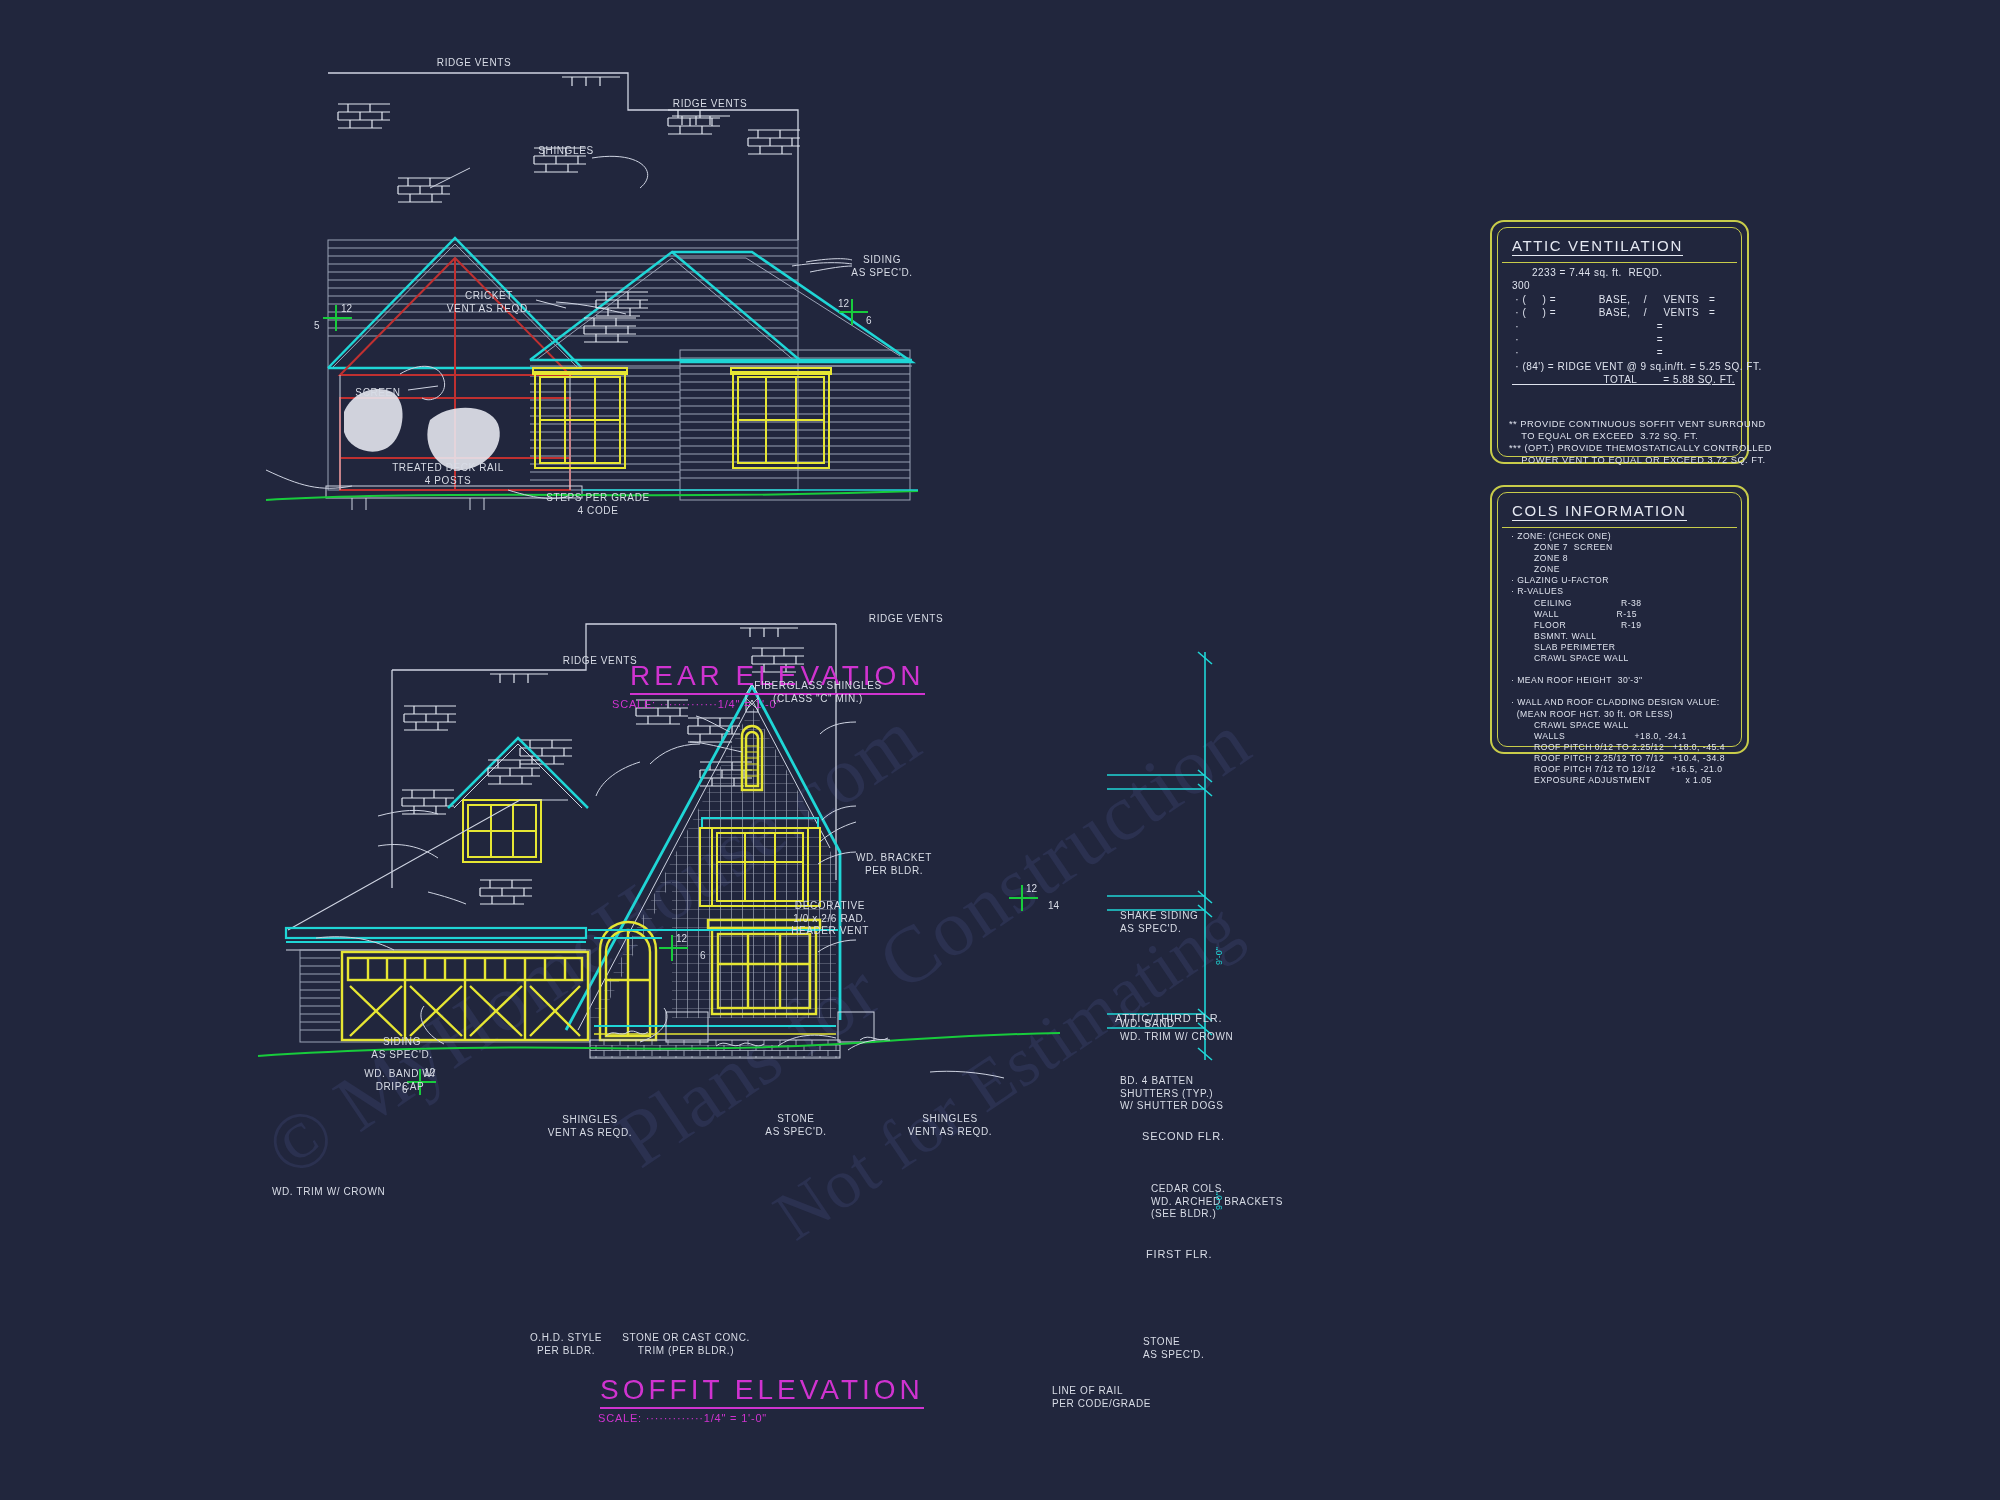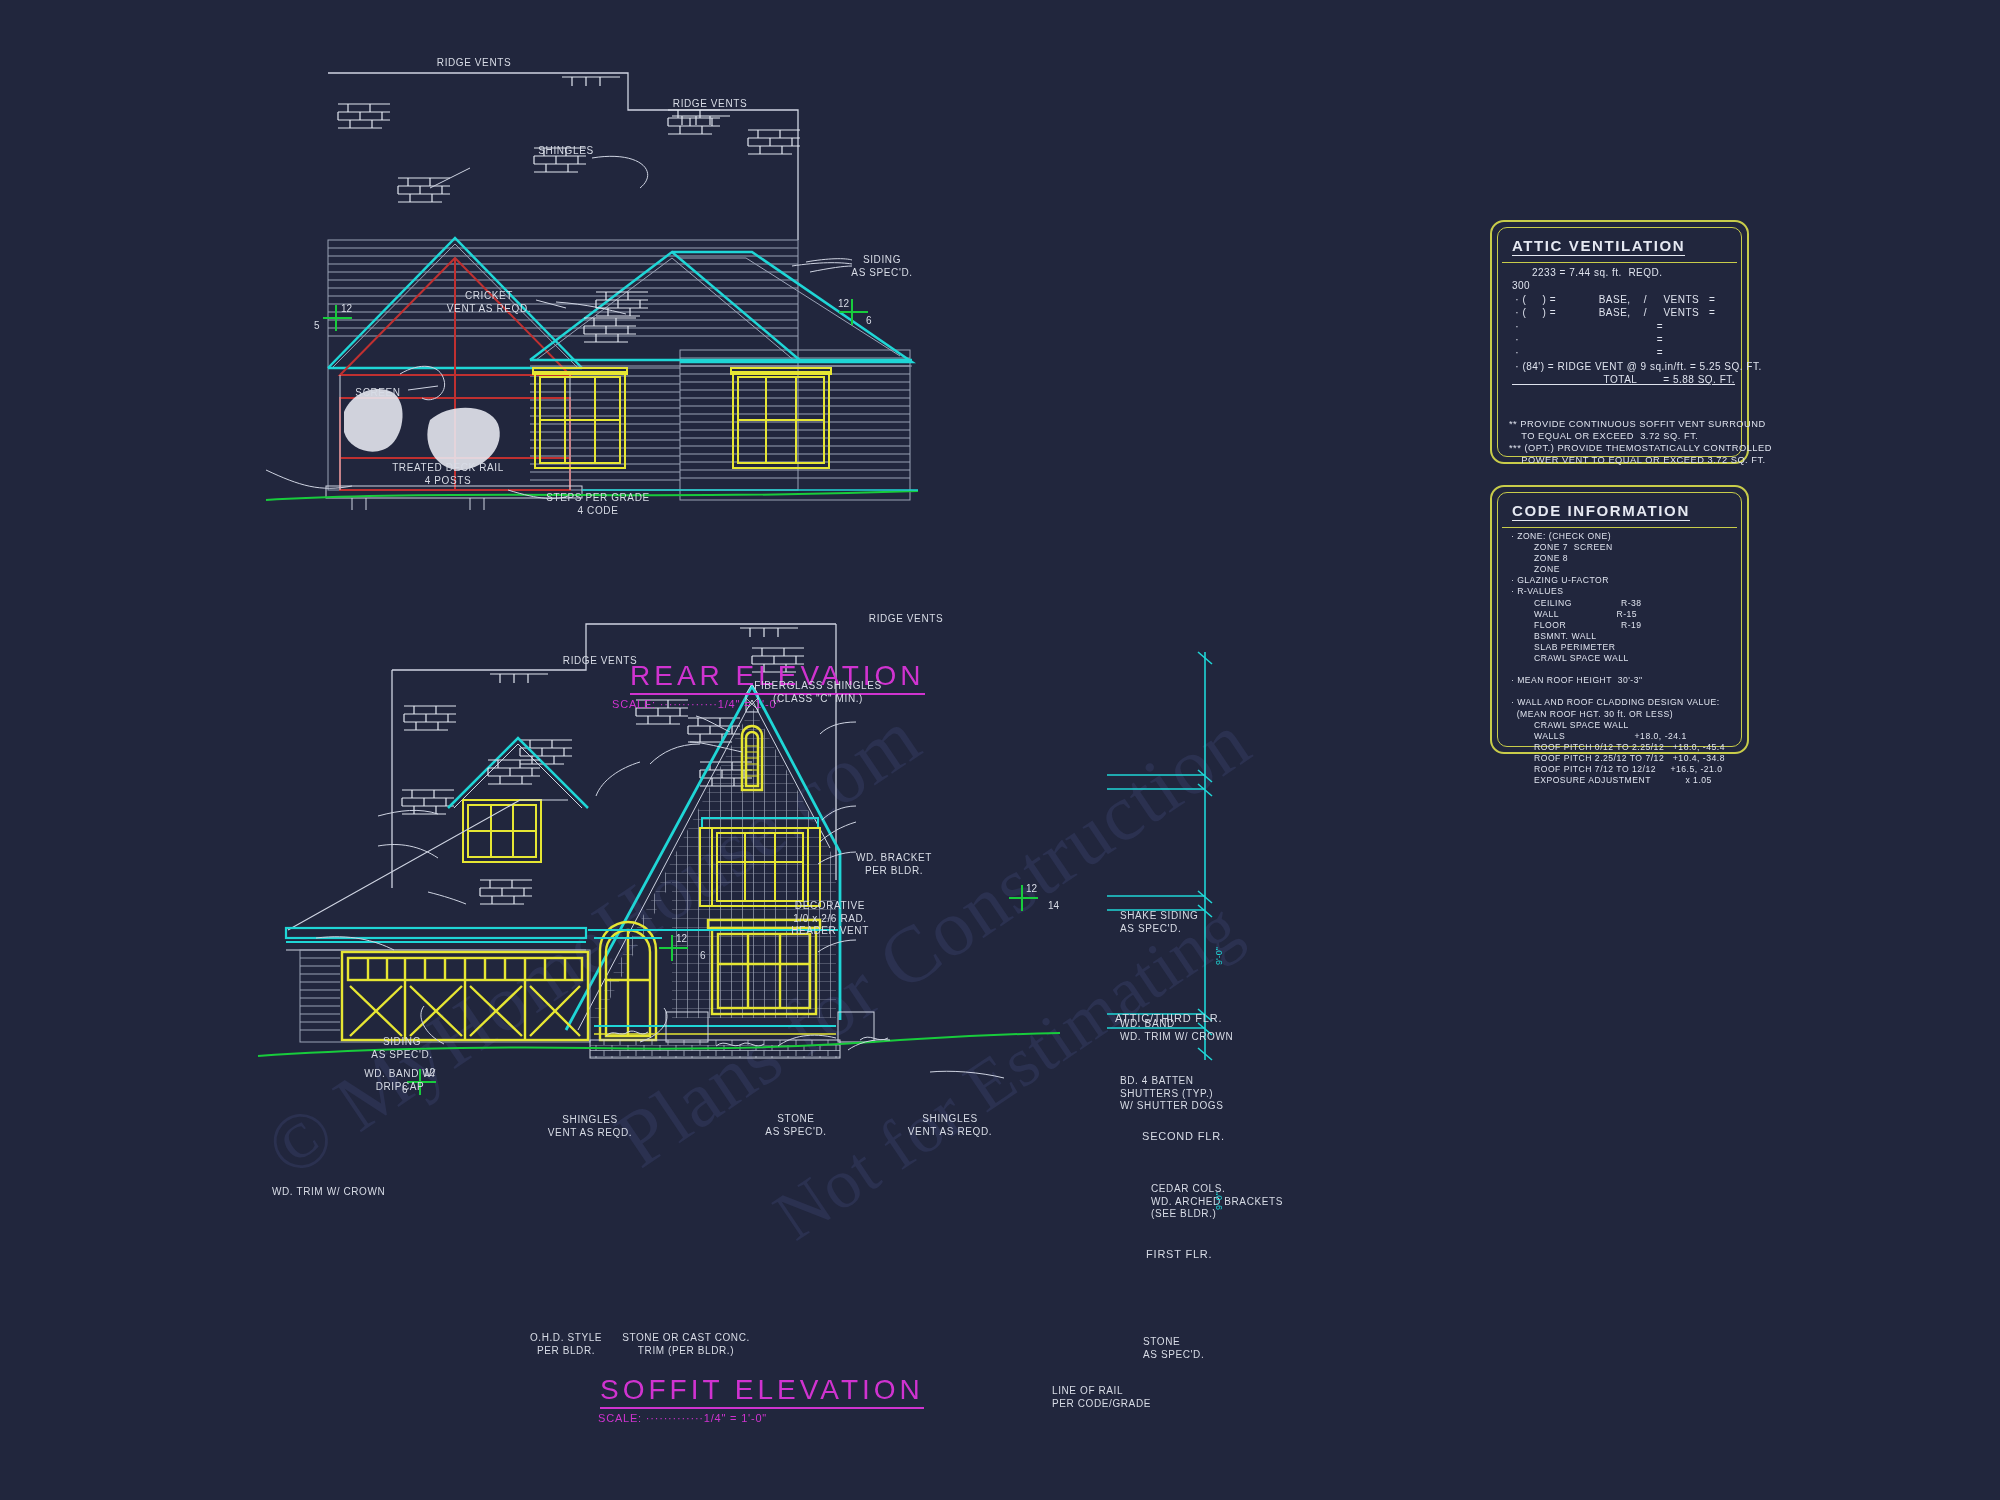--- a/index.html
+++ b/index.html
@@ -25,21 +25,21 @@
   .title .rule{height:2px;background:#d033d0;margin-top:1px;}
   .subtitle{position:absolute;color:#d033d0;font-family:"Liberation Sans",sans-serif;
             font-size:11px;letter-spacing:.8px;white-space:nowrap;}
 
   
   .box{position:absolute;border:2px solid #c8cc4a;border-radius:14px;
        background:transparent;}
   .box .inner{position:absolute;inset:5px;border:1px solid #c8cc4a;border-radius:10px;}
   .box h3{position:absolute;margin:0;color:#e6e9f2;font-size:15px;
           letter-spacing:1.6px;font-family:"Liberation Sans",sans-serif;
-          font-weight:bold;border-bottom:1px solid #e6e9f2;padding-bottom:1px;}
+          font-weight:normal;border-bottom:1px solid #e6e9f2;padding-bottom:1px;}
   .box .body{position:absolute;color:#dfe3ee;font-size:10px;line-height:13.4px;
              font-family:"Liberation Sans",sans-serif;letter-spacing:.5px;
              white-space:pre;}
   .box .hr{position:absolute;height:1px;background:#c8cc4a;}
   .dimv{position:absolute;color:#1fd6d6;font-size:9px;
         font-family:"Liberation Sans",sans-serif;white-space:nowrap;
         transform:rotate(-90deg);transform-origin:0 0;}
   .pitch{position:absolute;color:#d8dce6;font-size:10px;
          font-family:"Liberation Sans",sans-serif;}
   .flr{position:absolute;color:#d8dce6;font-size:11px;letter-spacing:.8px;
@@ -498,21 +498,21 @@
 </div>
     <div class="hr" style="left:10px;top:40px;width:235px;"></div>
     <div class="body" style="left:17px;top:172px;font-size:9.3px;line-height:12px;margin-top:24px;">** PROVIDE CONTINUOUS SOFFIT VENT SURROUND
     TO EQUAL OR EXCEED  3.72 SQ. FT.
 *** (OPT.) PROVIDE THEMOSTATICALLY CONTROLLED
     POWER VENT TO EQUAL OR EXCEED 3.72 SQ. FT.</div>
   </div>
 
   <div class="box" style="left:1490px;top:485px;width:255px;height:265px;">
     <div class="inner"></div>
-    <h3 style="left:20px;top:15px;">CODE INFORMATION</h3>
+    <h3 style="left:20px;top:15px;">COLS INFORMATION</h3>
     <div class="hr" style="left:10px;top:40px;width:235px;"></div>
     <div class="body" style="left:16px;top:44px;font-size:8.6px;line-height:11.1px;"> · ZONE: (CHECK ONE)
          ZONE 7  SCREEN
          ZONE 8
          ZONE
  · GLAZING U-FACTOR
  · R-VALUES
          CEILING                 R-38
          WALL                    R-15
          FLOOR                   R-19

